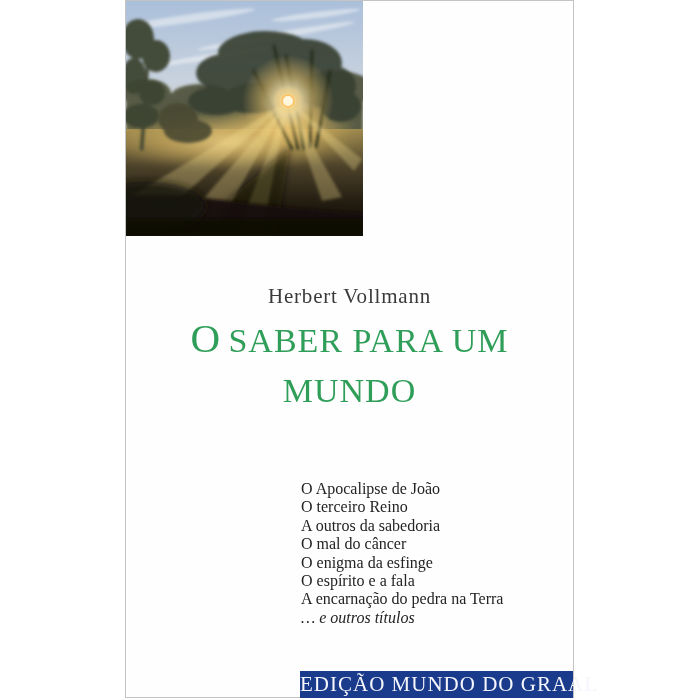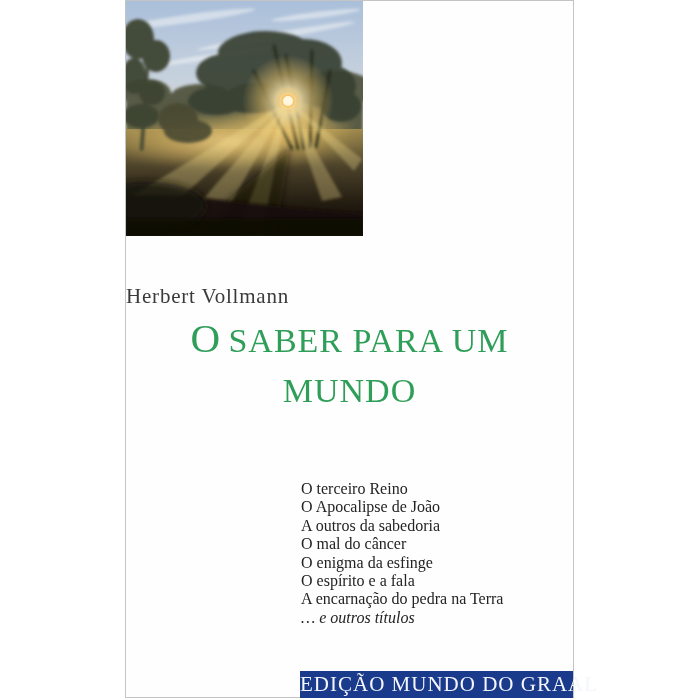--- a/index.html
+++ b/index.html
@@ -32,20 +32,21 @@
     width: 237px;
     height: 235px;
     overflow: hidden;
   }
   .photo svg { display: block; }
   .author {
     position: absolute;
     left: 0;
     top: 283px;
     width: 100%;
+    text-align: center;
     font-size: 21px;
     letter-spacing: 0.8px;
     color: var(--author_gray, #3a3a3a);
   }
   .title {
     position: absolute;
     left: 0;
     top: 312px;
     width: 100%;
     text-align: center;
@@ -201,22 +202,22 @@
       </svg>
     </div>
 
     <div class="author">Herbert Vollmann</div>
 
     <div class="title">
       <span><span class="initial">O</span><span>SABER PARA UM MUNDO</span></span><br>
     </div>
 
     <div class="topics">
+      <div>O Apocalipse de João</div>
       <div>O terceiro Reino</div>
-      <div>O Apocalipse de João</div>
       <div>A outros da sabedoria</div>
       <div>O mal do câncer</div>
       <div>O enigma da esfinge</div>
       <div>O espírito e a fala</div>
       <div>A encarnação do pedra na Terra</div>
       <div class="topic-italic">… e outros títulos</div>
     </div>
 
     <div class="banner">
       <div class="banner-label">EDIÇÃO MUNDO DO GRAAL</div>

